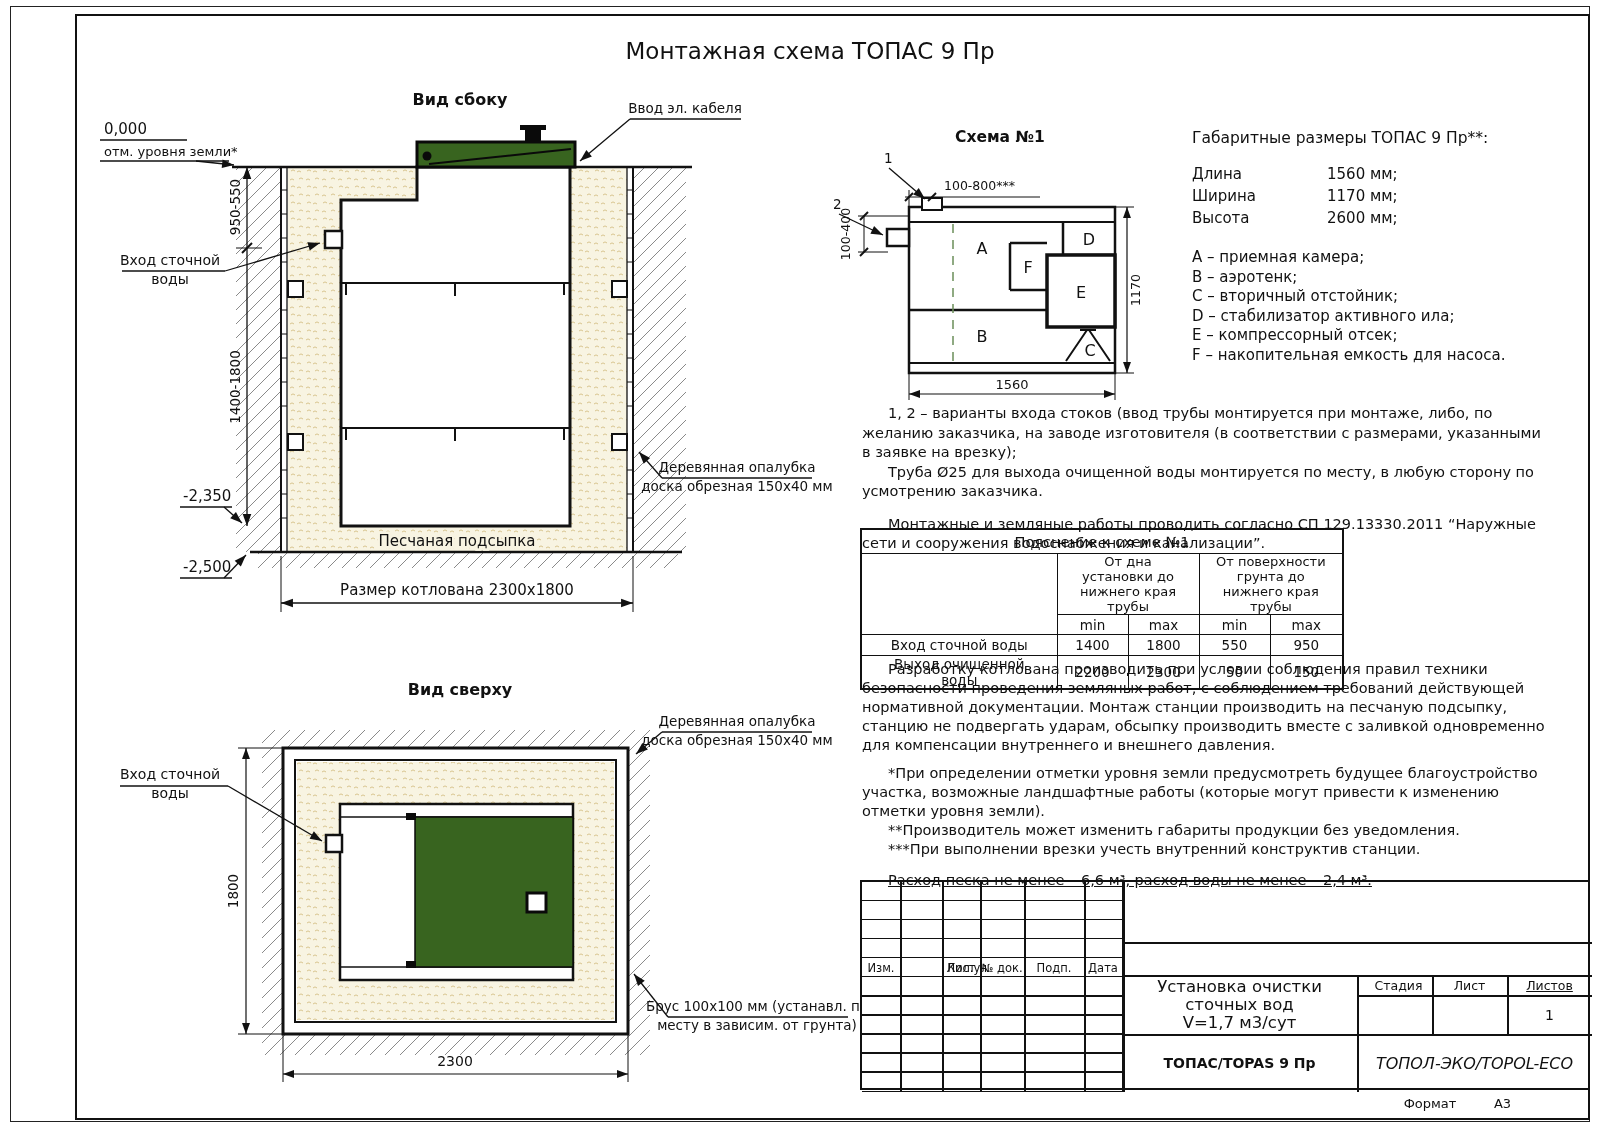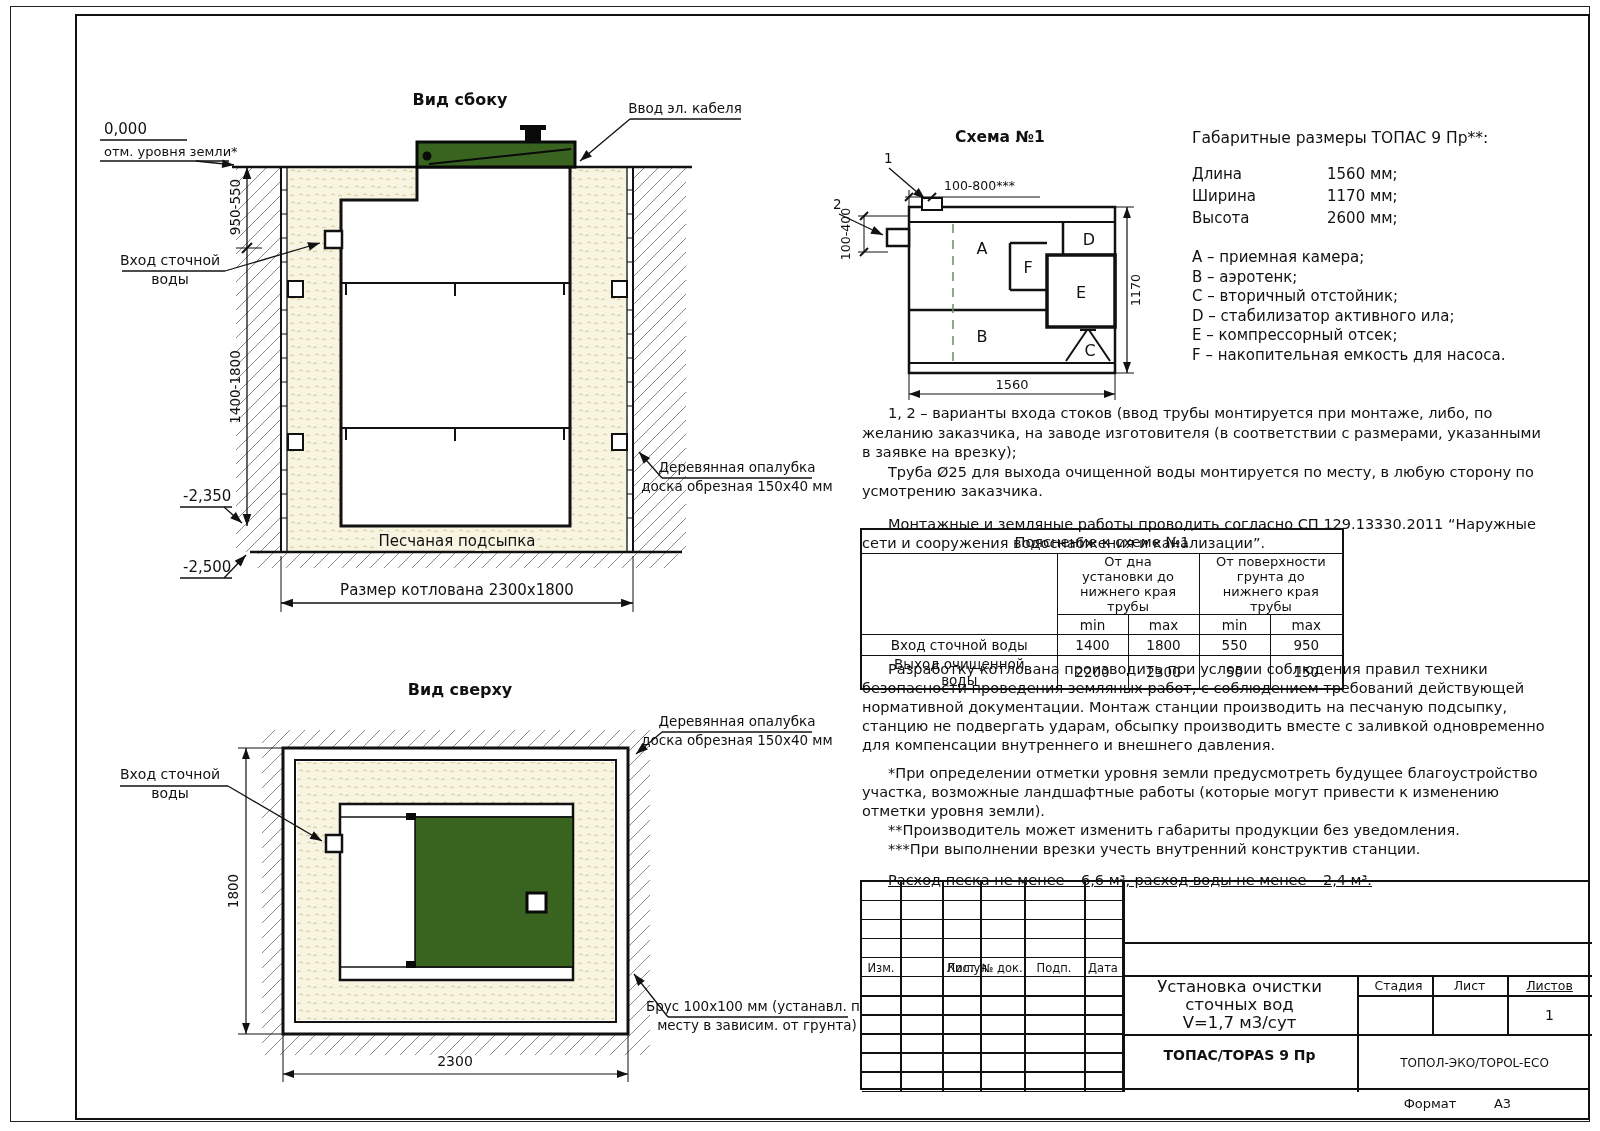--- a/index.html
+++ b/index.html
@@ -31,20 +31,21 @@
   .stamp-h{font-size:11.5px;}
 </style>
 </head>
 <body>
 
 <div id="page">
 
   <div class="abs" style="left:10px;top:6px;width:1580px;height:1116px;border:1.5px solid #222;box-sizing:border-box;"></div>
   <div class="abs" style="left:75px;top:14px;width:1515px;height:1106px;border:2.5px solid #111;box-sizing:border-box;"></div>
 
+  <div class="abs ctr" style="left:560px;top:38px;width:500px;font-size:23px;">Монтажная схема ТОПАС 9 Пр</div>
 
   <div class="abs ctr vtitle" style="left:385px;top:90px;width:150px;">Вид сбоку</div>
   <div class="abs ctr vtitle" style="left:385px;top:680px;width:150px;">Вид сверху</div>
   <div class="abs ctr vtitle" style="left:920px;top:128px;width:160px;font-size:15.5px;">Схема №1</div>
 
   <svg class="abs" style="left:80px;top:80px;" width="770" height="580" viewBox="80 80 770 580">
     <defs>
       <pattern id="hatch1" width="14" height="14" patternUnits="userSpaceOnUse">
         <path d="M0,14 L14,0 M-3.5,3.5 L3.5,-3.5 M10.5,17.5 L17.5,10.5" stroke="#8a8a8a" stroke-width="1" fill="none"></path>
       </pattern>
@@ -418,24 +419,24 @@
     <div class="line" style="left:260px;top:60px;width:470px;height:1.5px;"></div>
     <div class="line" style="left:260px;top:93px;width:470px;height:2px;"></div>
     <div class="line" style="left:495px;top:113px;width:235px;height:1.5px;"></div>
     <div class="line" style="left:260px;top:152px;width:470px;height:2px;"></div>
 
     <div class="cell" style="left:260px;top:93px;width:235px;height:59px;flex-direction:column;font-size:16.5px;line-height:18px;border-radius:10px;">
       <span>Установка очистки</span>
       <span>сточных вод</span>
       <span>V=1,7 м3/сут</span>
     </div>
-    <div class="cell" style="left:260px;top:144px;width:235px;height:58px;font-size:14px;font-weight:600;">ТОПАС/TOPAS 9 Пр</div>
+    <div class="cell" style="left:260px;top:152px;width:235px;height:58px;font-size:14px;font-weight:600;">ТОПАС/TOPAS 9 Пр</div>
     <div class="cell stamp-h" style="left:495px;top:93px;width:75px;height:20px;font-size:12.5px;padding-left:8px;">Стадия</div>
     <div class="cell stamp-h" style="left:570px;top:93px;width:75px;height:20px;font-size:12.5px;">Лист</div>
     <div class="cell stamp-h" style="left:645px;top:93px;width:85px;height:20px;font-size:12.5px;text-decoration:underline;">Листов</div>
     <div class="cell" style="left:645px;top:113px;width:85px;height:39px;font-size:14px;">1</div>
-    <div class="cell" style="left:495px;top:152px;width:235px;height:58px;font-size:12px;">ТОПОЛ-ЭКО/TOPOL-ECO</div>
+    <div class="cell" style="left:495px;top:152px;width:235px;height:58px;font-size:16px;font-style:italic;">ТОПОЛ-ЭКО/TOPOL-ECO</div>
   </div>
 
   <div class="abs ctr" style="left:1385px;top:1096px;width:90px;font-size:13px;">Формат</div>
   <div class="abs ctr" style="left:1480px;top:1096px;width:45px;font-size:13px;">А3</div>
 
 </div>
 
 </body></html>

